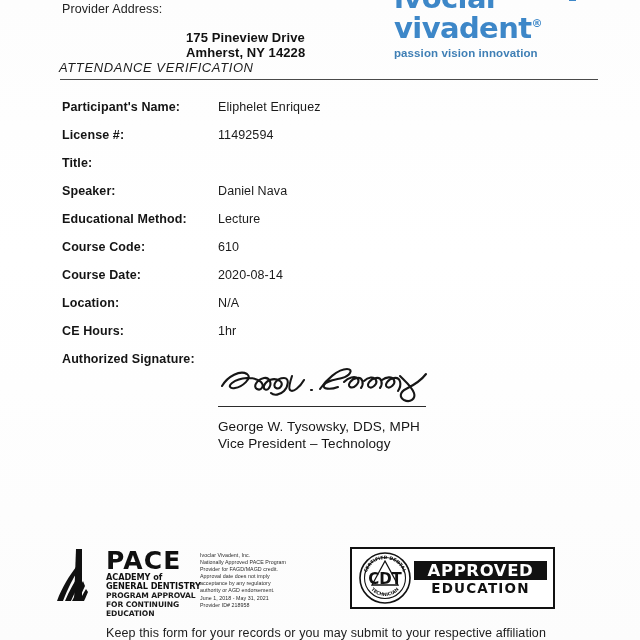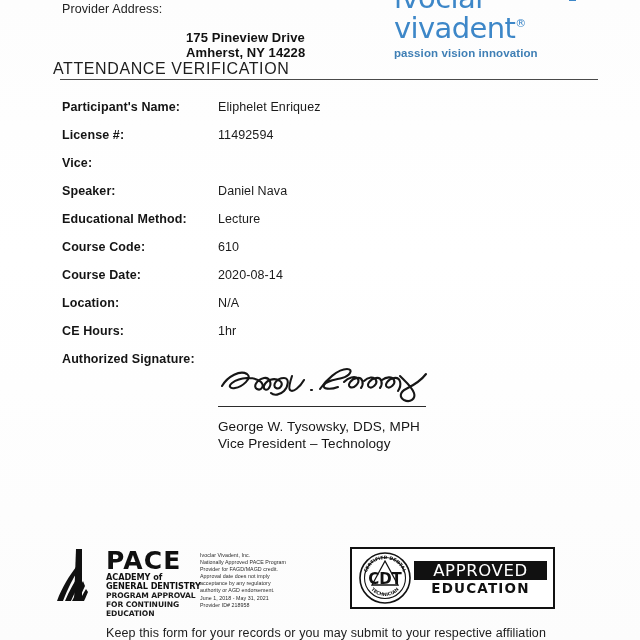--- a/index.html
+++ b/index.html
@@ -51,21 +51,21 @@
 
   .logo {
     position: absolute;
     right: 56px;
     top: -14px;
     text-align: left;
     width: 190px;
   }
   .logo-word {
     font-size: 29px;
-    font-weight: normal;
+    font-weight: bold;
     color: #3d87c8;
     letter-spacing: -0.6px;
     line-height: 25px;
     font-family: "DejaVu Sans", sans-serif;
     white-space: nowrap;
   }
   .logo-word .reg {
     font-size: 11px;
     vertical-align: super;
   }
@@ -82,25 +82,26 @@
     font-size: 11.5px;
     font-weight: bold;
     color: #3f7fb5;
     letter-spacing: 0.1px;
     white-space: nowrap;
   }
 
   
   .doc-title {
     position: absolute;
-    left: 53px;
+    left: 59px;
     top: 60px;
-    font-size: 16px;
+    font-size: 13px;
     color: #1d1d1d;
     letter-spacing: 0.6px;
+    font-style: italic;
   }
   .title-rule {
     position: absolute;
     left: 60px;
     right: 42px;
     top: 79px;
     border-top: 1.3px solid #4a4a4a;
   }
 
   
@@ -253,21 +254,21 @@
     font-weight: bold;
     color: #111111;
     letter-spacing: 1.2px;
     line-height: 16px;
     font-family: "DejaVu Sans", sans-serif;
   }
   .cdt-l2 {
     background: #111111;
     color: #ffffff;
     font-size: 16.5px;
-    font-weight: normal;
+    font-weight: bold;
     letter-spacing: 0.6px;
     line-height: 19px;
     font-family: "DejaVu Sans", sans-serif;
   }
 
   .bottom-note {
     position: absolute;
     left: 12px;
     right: 0;
     top: 626px;
@@ -304,21 +305,21 @@
   <div class="fields">
     <div class="field-row">
       <span class="field-label">Participant's Name:</span>
       <span class="field-value">Eliphelet Enriquez</span>
     </div>
     <div class="field-row">
       <span class="field-label">License #:</span>
       <span class="field-value">11492594</span>
     </div>
     <div class="field-row">
-      <span class="field-label">Vice:</span>
+      <span class="field-label">Title:</span>
     </div>
     <div class="field-row">
       <span class="field-label">Speaker:</span>
       <span class="field-value">Daniel Nava</span>
     </div>
     <div class="field-row">
       <span class="field-label">Educational Method:</span>
       <span class="field-value">Lecture</span>
     </div>
     <div class="field-row">

